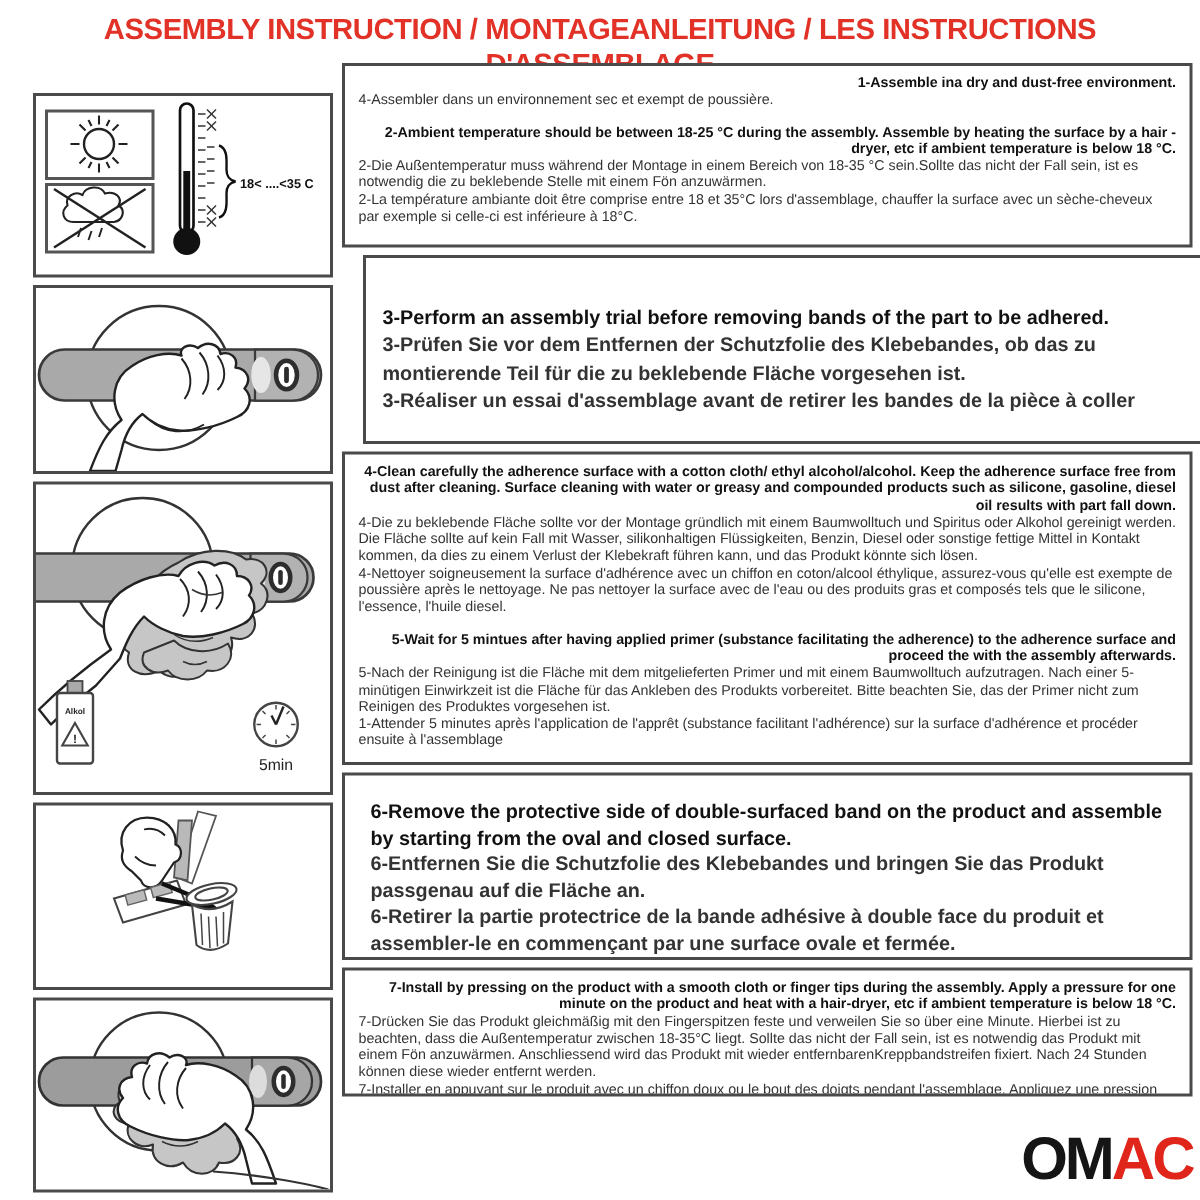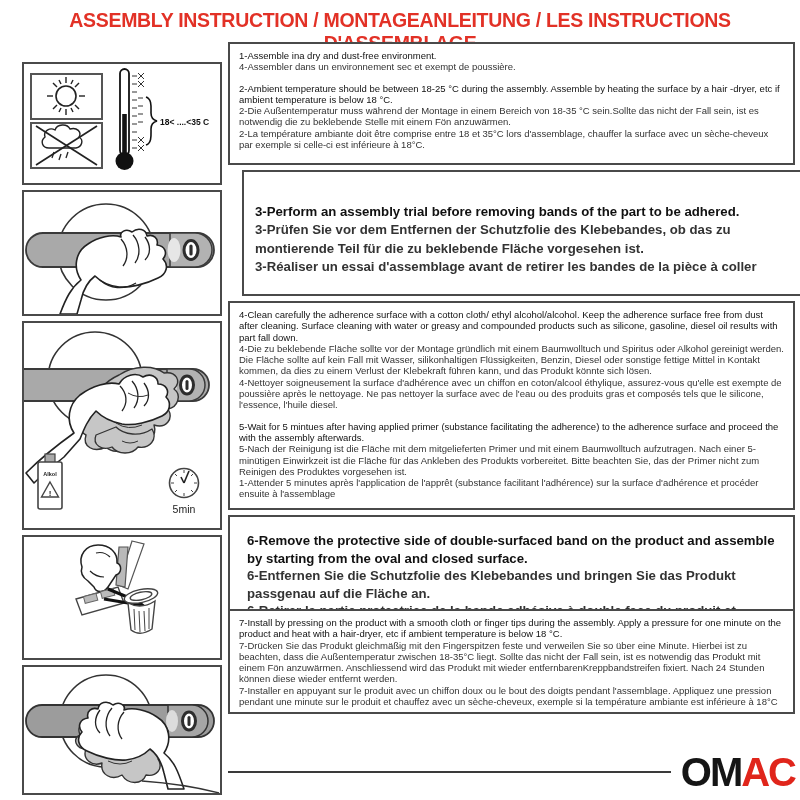--- a/index.html
+++ b/index.html
@@ -5,35 +5,35 @@
   * { margin:0; padding:0; box-sizing:border-box; }
   html,body { width:800px; height:800px; background:#fff;
     font-family:"Liberation Sans","DejaVu Sans",sans-serif; position:relative; overflow:hidden; }
   .title { position:absolute; top:9px; left:0; width:100%; text-align:center;
     color:#e23126; font-size:19.5px; font-weight:bold; letter-spacing:-0.3px; }
   .box { position:absolute; border:2px solid #4a4a4a; background:#fff; overflow:hidden; }
   .illus { left:22px; width:200px;margin-top:20px; }
   .illus svg { display:block; width:100%; height:100%; }
   .textbox { left:228px; width:567px; padding:6px 9px; }
   .small p { font-size:9.5px; line-height:11.3px; color:#333; }
-  .small p.en { font-weight:normal; color:#111; }
+  .small p.en { font-weight:bold; color:#111;text-align:right; }
   .big p { font-size:13.2px; line-height:18.4px; color:#333;font-weight:bold; }
   .big p.en { font-weight:bold; color:#111; }
   .gap { height:10px; }
   #il1,#t1 { top:42px; height:123px; }
   #il2,#t2 { top:170px; height:126px; }
   #t2 { padding-top:31px; padding-left:11px;margin-left:14px; }
   #il3,#t3 { top:301px; height:209px; }
   #il4,#t4 { top:515px; height:125px; }
   #t4 { padding-top:15px; padding-left:17px; }
   #t4 p { line-height:17.6px; }
   #il5 { top:645px; height:130px; }
-  #t5 { top:609px; height:105px; }
+  #t5 { top:645px; height:86px; }
   .footer { position:absolute; left:228px; right:5px; top:751px; height:42px;
-    display:flex; align-items:center; }
+    display:flex; align-items:flex-end;flex-direction:column; }
   .rule { flex:1; height:2px; background:#3a3a3a; }
   .logo { margin-left:10px; font-size:40px; font-weight:900; letter-spacing:-2px; line-height:40px; }
   .logo .lb { color:#151515; }
   .logo .lr { color:#e0251b; }
 </style>
 </head>
 <body>
 
 <div class="title">ASSEMBLY INSTRUCTION / MONTAGEANLEITUNG / LES INSTRUCTIONS D'ASSEMBLAGE</div>
 

